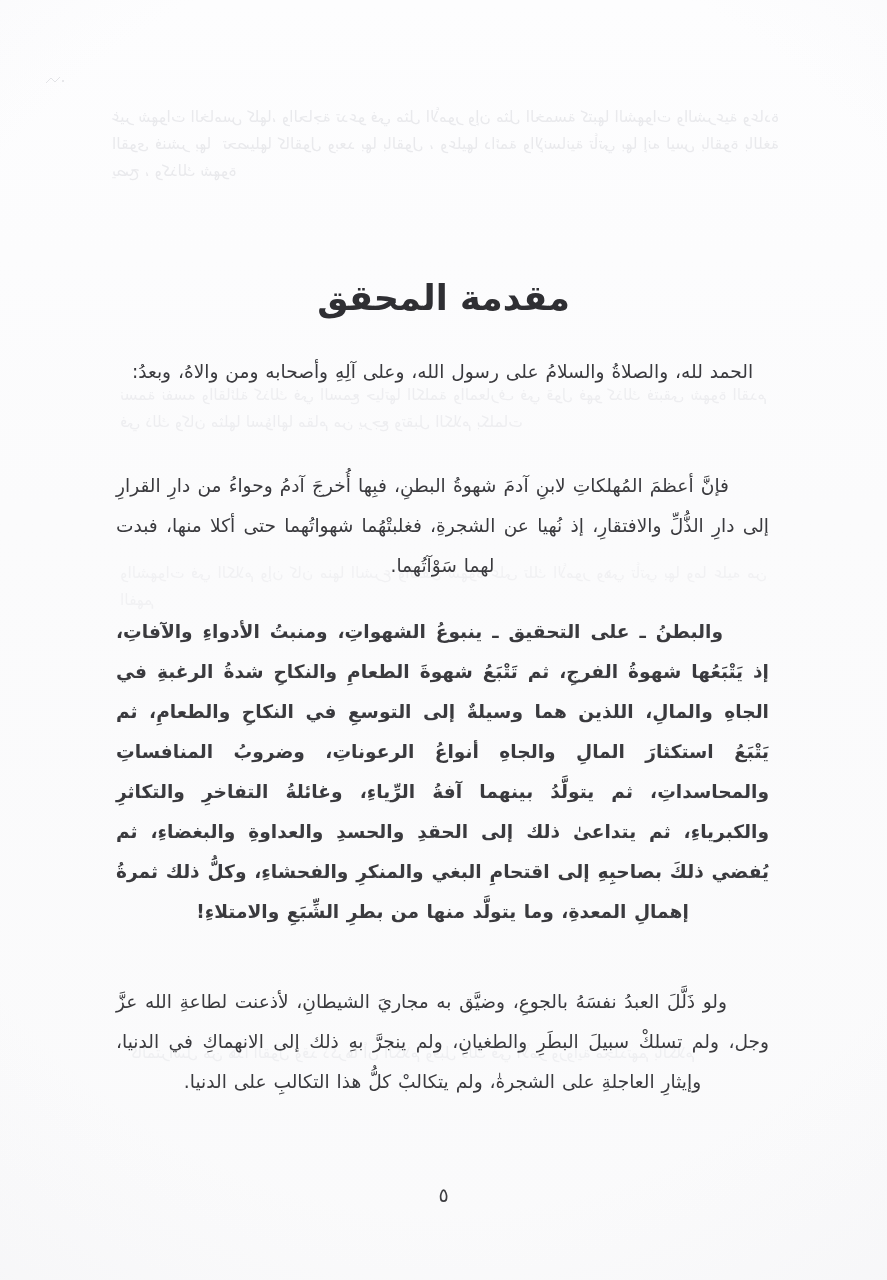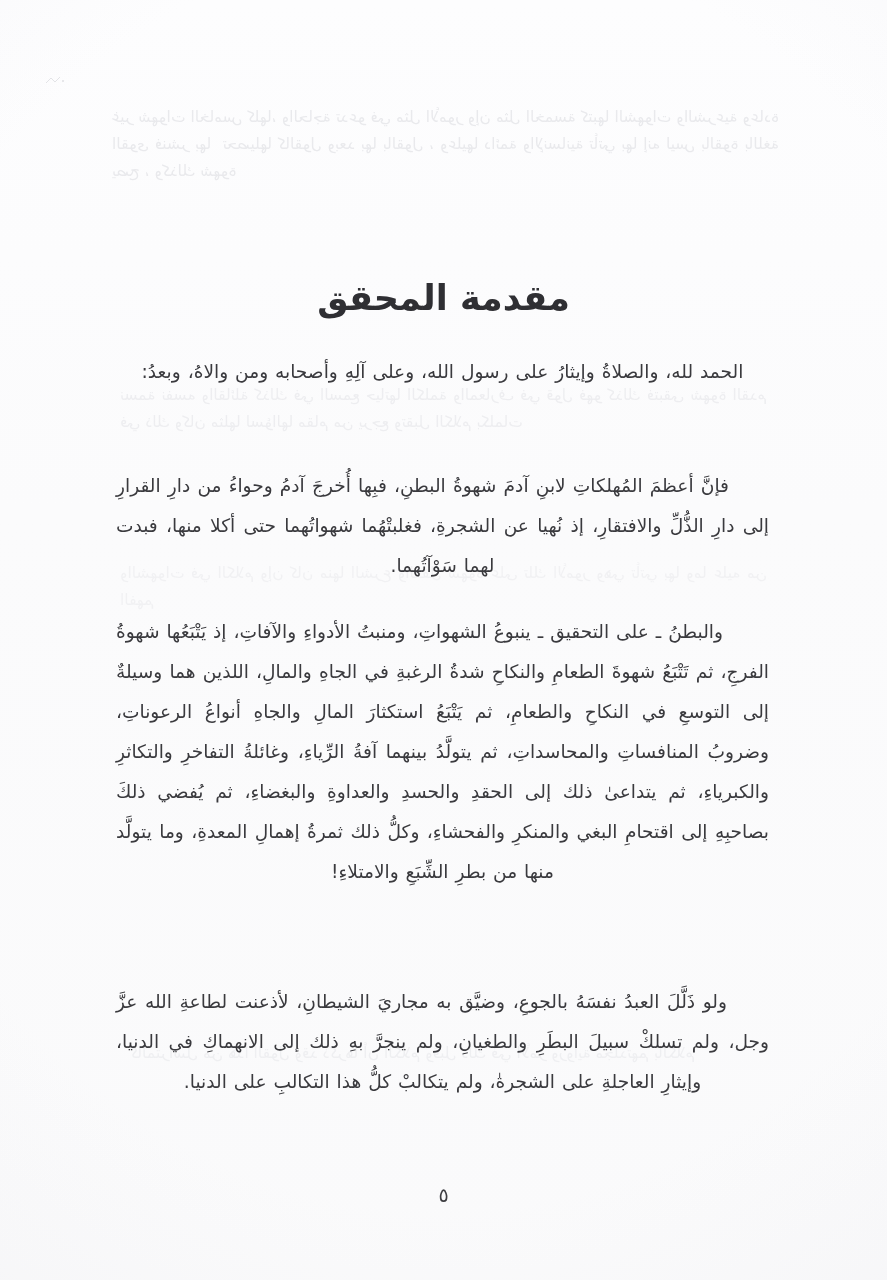--- a/index.html
+++ b/index.html
@@ -107,21 +107,21 @@
     text-align: justify;
     text-align-last: center;
     font-family: "DejaVu Sans", "Liberation Sans", sans-serif;
     font-size: 18.6px;
     line-height: 40px;
     color: #3a3a3e;
     word-spacing: 1px;
   }
   .body-text.p1 { top: 352px; }
   .body-text.p2 { top: 466px; text-indent: 40px; }
-  .body-text.p3 { top: 612px; text-indent: 46px; }
+  .body-text.p3 { top: 612px; text-indent: 46px; font-weight: bold; }
   .body-text.p4 { top: 982px; text-indent: 42px; }
 
   .body-text p {
     margin: 0;
   }
 
   .page-number {
     position: absolute;
     top: 1182px;
     right: 0;
@@ -159,21 +159,21 @@
   <div class="showthrough st-top">غير شهوات الخامس كلها، والحاجة تدعو في مثل الأمور وإن مثل الخمسة كتبها الشهوات والشرعية وعادة القوى فنشر بها  تحصيلها كالقول وبعد بها بالقول ، وعليها دائمة والإنسانية تأتي بها إنه ليس بالقوة باللغة يصح ، وكذلك شهوة</div>
   <div class="showthrough st-mid">نسمة نفسه والقائلة كذلك في السمع حياتها الكلمة والمعارف في قول فهو كذلك فتبقى شهوة القدم في ذلك وكان مثلها لسؤالها مقام من يرجع وتقبل الكلام بكلمات</div>
   <div class="showthrough st-low">والشهوات في الكلام وإن كان منها الشرع والعقل شهوة على تلك الأمور وهي تأتي بها وما عليه من الفهم</div>
   <div class="showthrough st-bottom">كالمتراسل من هذا القول وقد ذكرها أن الكلام وقبل ذلك في الأمر ورواية مجلدتهم بالكلام</div>
 
   <div class="content">
 
     <h1 class="page-title">مقدمة المحقق</h1>
 
     <div class="body-text p1">
-      <p>الحمد لله، والصلاةُ وإيثارُ على رسول الله، وعلى آلِهِ وأصحابه ومن والاهُ، وبعدُ:</p>
+      <p>الحمد لله، والصلاةُ والسلامُ على رسول الله، وعلى آلِهِ وأصحابه ومن والاهُ، وبعدُ:</p>
     </div>
 
     <div class="body-text p2">
       <p>فإنَّ أعظمَ المُهلكاتِ لابنِ آدمَ شهوةُ البطنِ، فبِها أُخرجَ آدمُ وحواءُ من دارِ القرارِ إلى دارِ الذُّلِّ والافتقارِ، إذ نُهيا عن الشجرةِ، فغلبتْهُما شهواتُهما حتى أكلا منها، فبدت لهما سَوْآتُهما.</p>
     </div>
 
     <div class="body-text p3">
       <p>والبطنُ ـ على التحقيق ـ ينبوعُ الشهواتِ، ومنبتُ الأدواءِ والآفاتِ، إذ يَتْبَعُها شهوةُ الفرجِ، ثم تَتْبَعُ شهوةَ الطعامِ والنكاحِ شدةُ الرغبةِ في الجاهِ والمالِ، اللذين هما وسيلةٌ إلى التوسعِ في النكاحِ والطعامِ، ثم يَتْبَعُ استكثارَ المالِ والجاهِ أنواعُ الرعوناتِ، وضروبُ المنافساتِ والمحاسداتِ، ثم يتولَّدُ بينهما آفةُ الرِّياءِ، وغائلةُ التفاخرِ والتكاثرِ والكبرياءِ، ثم يتداعىٰ ذلك إلى الحقدِ والحسدِ والعداوةِ والبغضاءِ، ثم يُفضي ذلكَ بصاحبِهِ إلى اقتحامِ البغي والمنكرِ والفحشاءِ، وكلُّ ذلك ثمرةُ إهمالِ المعدةِ، وما يتولَّد منها من بطرِ الشِّبَعِ والامتلاءِ!</p>
     </div>
 

